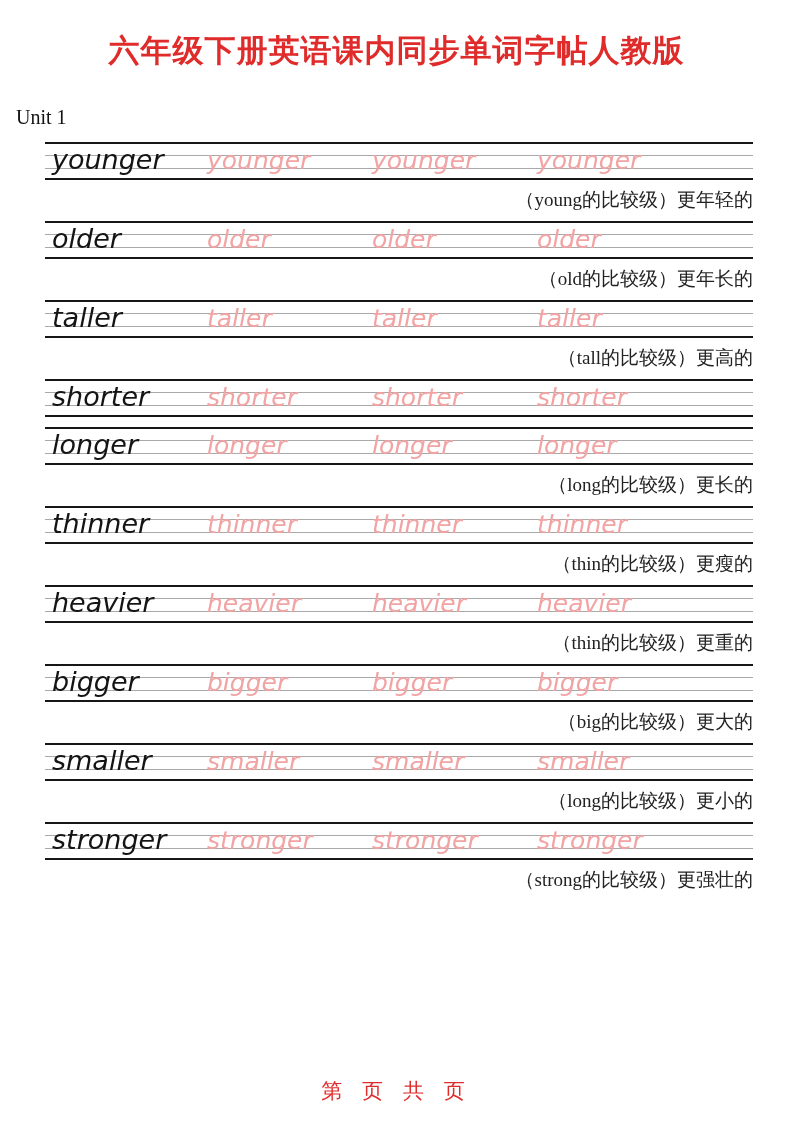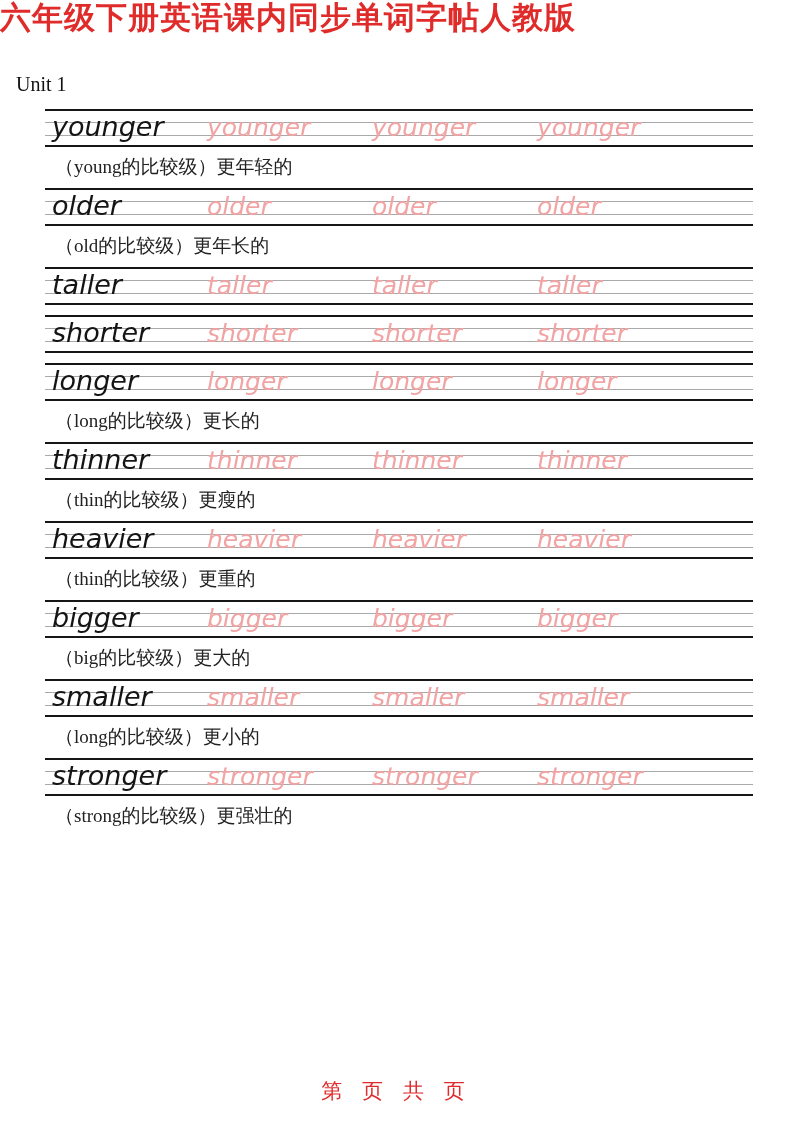--- a/index.html
+++ b/index.html
@@ -13,39 +13,40 @@
   .page{
     position:relative;
     width:793px;height:1122px;
     margin:0 auto;
     background:#ffffff;
     font-family:"Liberation Serif","DejaVu Serif",serif;
     color:#1c1c1c;
     overflow:hidden;
   }
   .title{
-    text-align:left;
+    padding-top:33px;
+    text-align:center;
     font-family:"Liberation Sans","DejaVu Sans",sans-serif;
     font-weight:bold;
     font-size:31px;
     line-height:36px;
     letter-spacing:1px;
     color:var(--title-red);
   }
   .unit{
     margin:36px 0 0 16px;
     font-size:20px;
     line-height:24px;
     color:#111;
   }
   .words{
     margin:13px 40px 0 45px;
     width:708px;
   }
-  .word-block{margin-bottom:10px;}
+  .word-block{margin-bottom:10px;text-align:right;}
   .band{
     position:relative;
     height:38px;
     border-top:2px solid var(--ink);
     border-bottom:2px solid var(--ink);
     background:#fff;
   }
   .gl{
     position:absolute;left:0;right:0;height:1px;
     background:var(--guide-gray);
@@ -120,20 +121,21 @@
 
   <section class="word-block">
     <div class="band">
       <i class="gl gl1"></i>
       <i class="gl gl2"></i>
       <span class="w w-black">taller</span>
       <span class="w w-pink p1">taller</span>
       <span class="w w-pink p2">taller</span>
       <span class="w w-pink p3">taller</span>
     </div>
+    <p class="def">（tall的比较级）更高的</p>
   </section>
 
   <section class="word-block">
     <div class="band">
       <i class="gl gl1"></i>
       <i class="gl gl2"></i>
       <span class="w w-black">shorter</span>
       <span class="w w-pink p1">shorter</span>
       <span class="w w-pink p2">shorter</span>
       <span class="w w-pink p3">shorter</span>

